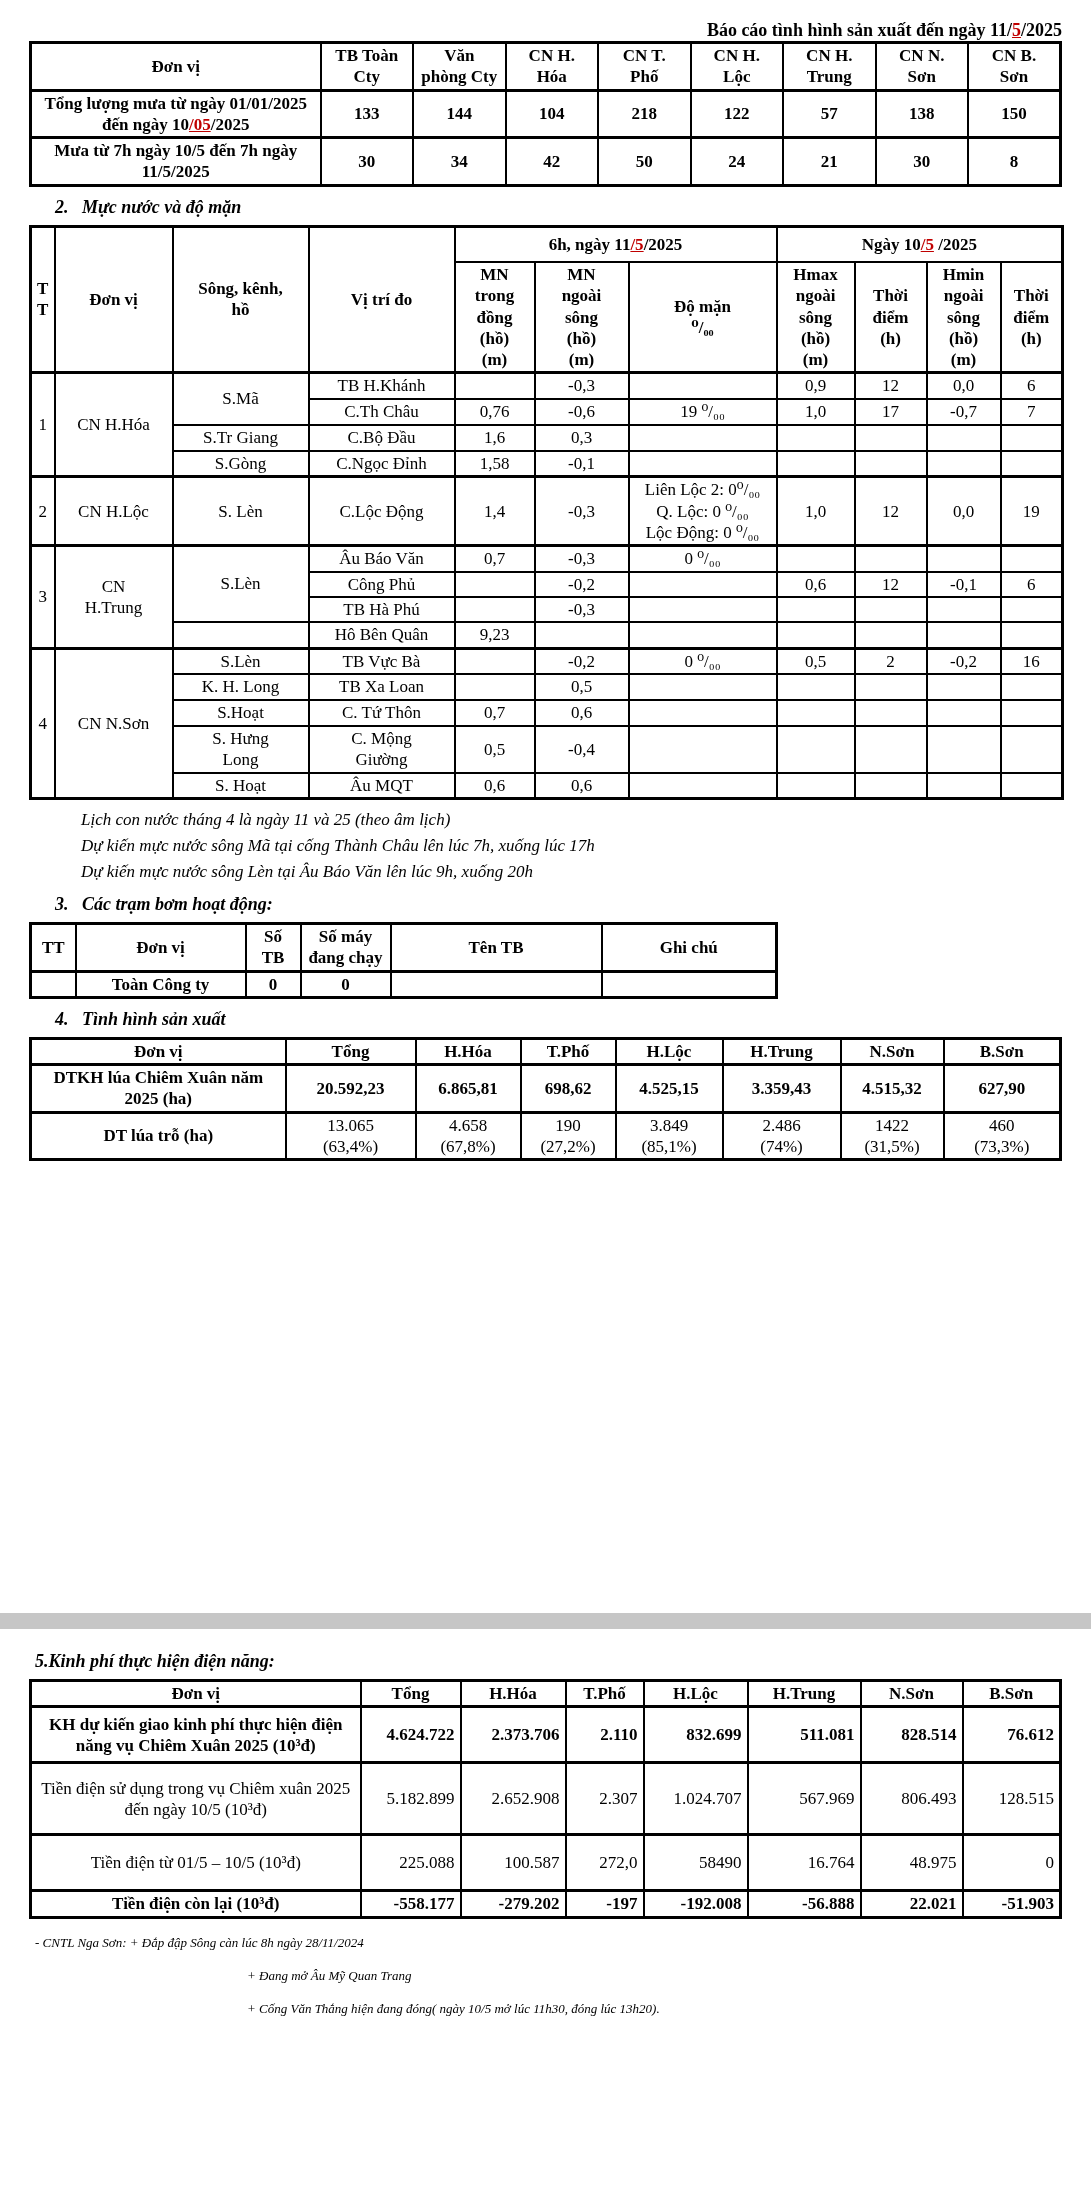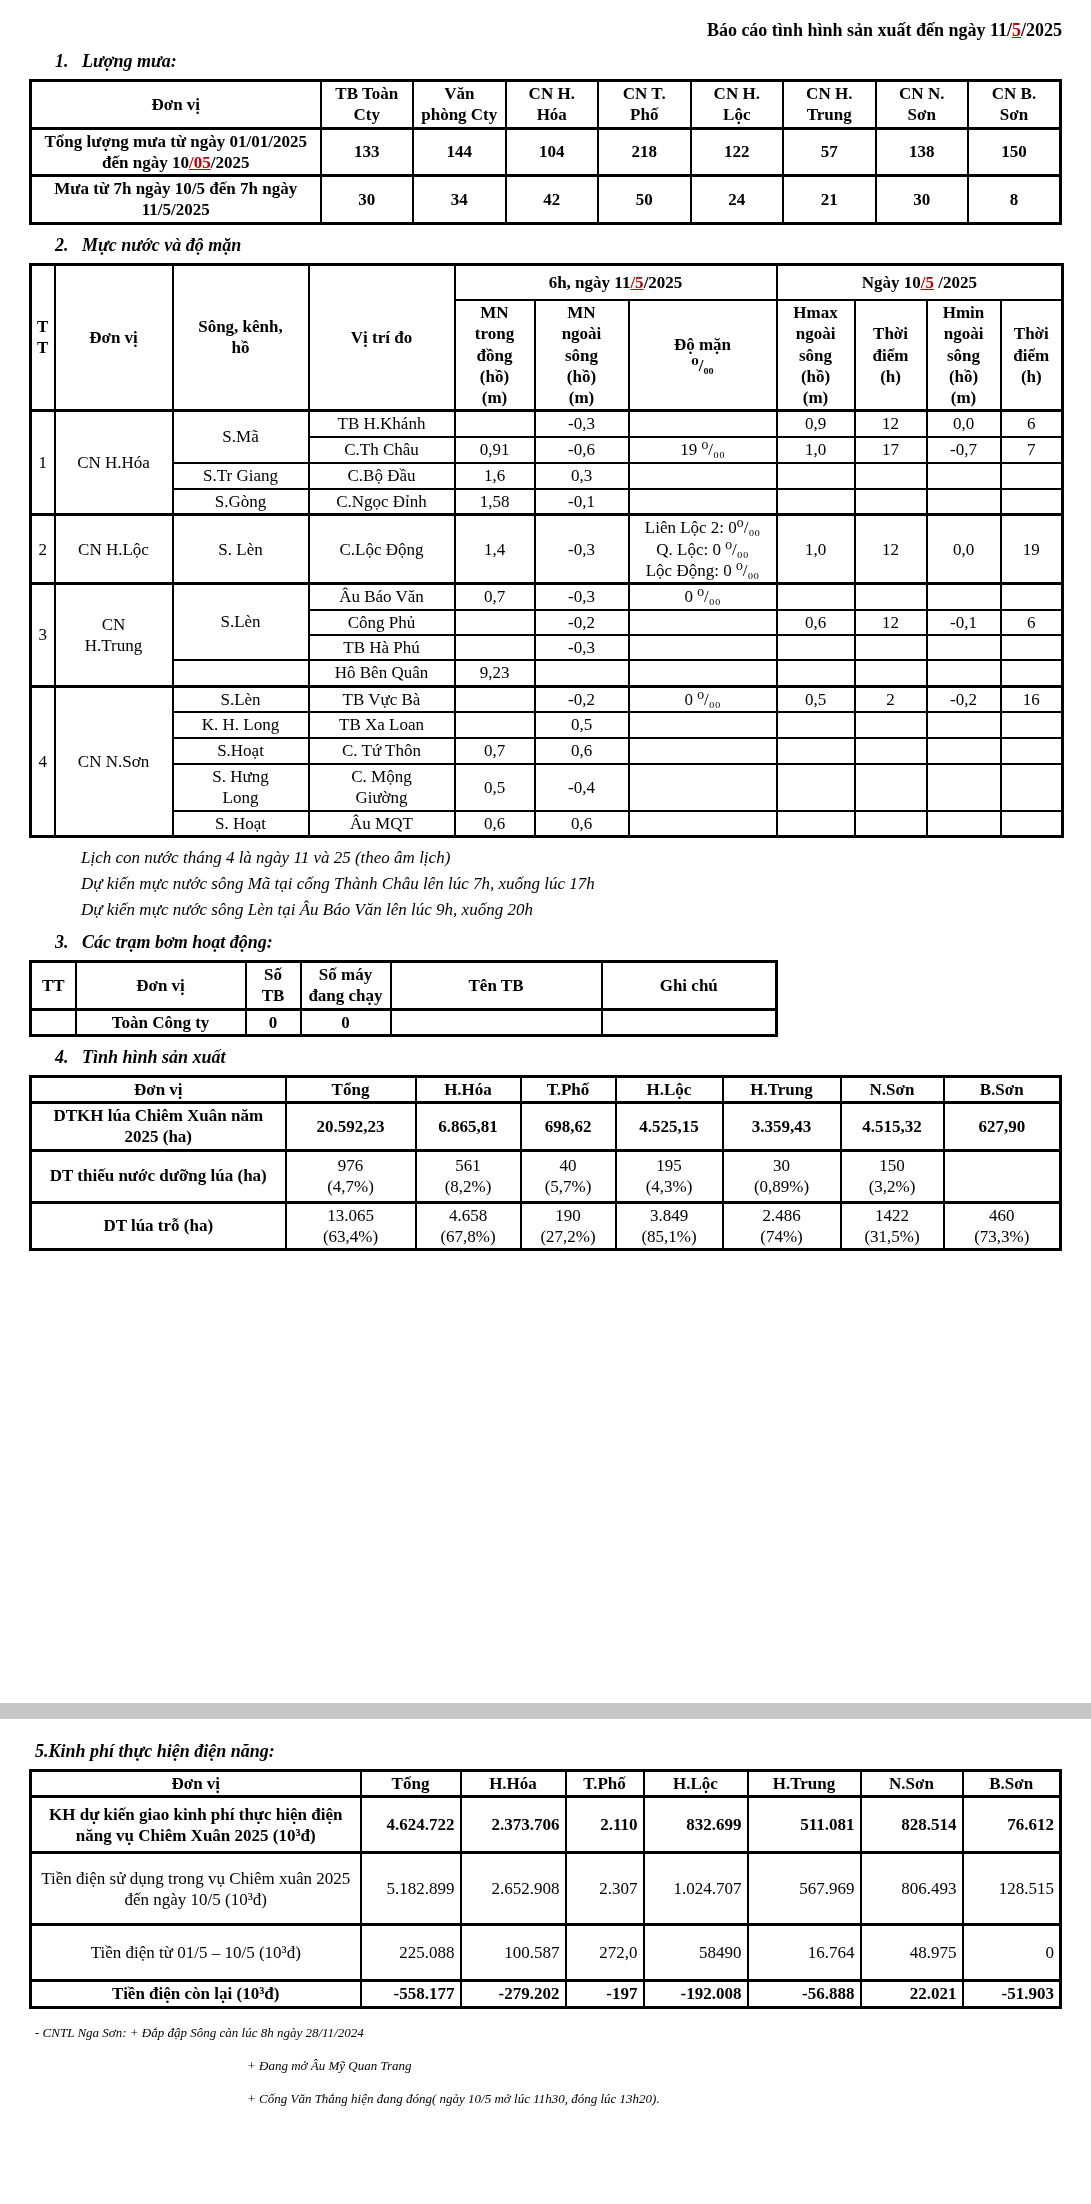--- a/index.html
+++ b/index.html
@@ -41,21 +41,20 @@
   .other .line2{margin:17px 0 0 218px;}
   .other .line3{margin:17px 0 0 218px;}
 </style>
 </head>
 <body>
 
 <div class="page">
 
   <div class="title"><span>Báo cáo tình hình sản xuất đến ngày 11/</span><span class="red u">5</span><span>/2025</span></div>
 
-  <div class="sec">1.&nbsp;&nbsp;&nbsp;Lượng mưa:</div>
 
   <table class="t t1">
     <colgroup>
         <col style="width:290px">
         <col>
         <col>
         <col>
         <col>
         <col>
         <col>
@@ -172,21 +171,21 @@
         <td></td>
         <td>-0,3</td>
         <td class="sm"></td>
         <td>0,9</td>
         <td>12</td>
         <td>0,0</td>
         <td>6</td>
       </tr>
       <tr class="h26">
         <td class="left">C.Th Châu</td>
-        <td>0,91</td>
+        <td>0,76</td>
         <td>-0,6</td>
         <td class="sm">19 ⁰/₀₀</td>
         <td>1,0</td>
         <td>17</td>
         <td>-0,7</td>
         <td>7</td>
       </tr>
       <tr class="h26">
         <td class="left">S.Tr Giang</td>
         <td class="left">C.Bộ Đầu</td>
@@ -399,36 +398,20 @@
       <tr class="h44 ts">
         <td class="bold">DTKH lúa Chiêm Xuân năm 2025 (ha)</td>
         <td class="bold">20.592,23</td>
         <td class="bold">6.865,81</td>
         <td class="bold">698,62</td>
         <td class="bold">4.525,15</td>
         <td class="bold">3.359,43</td>
         <td class="bold">4.515,32</td>
         <td class="bold">627,90</td>
       </tr>
-      <tr class="h52 ts">
-        <td class="bold">DT thiếu nước dưỡng lúa (ha)</td>
-        <td>976
-(4,7%)</td>
-        <td>561
-(8,2%)</td>
-        <td>40
-(5,7%)</td>
-        <td>195
-(4,3%)</td>
-        <td>30
-(0,89%)</td>
-        <td>150
-(3,2%)</td>
-        <td></td>
-      </tr>
       <tr class="h42 ts">
         <td class="bold">DT lúa trỗ (ha)</td>
         <td>13.065
 (63,4%)</td>
         <td>4.658
 (67,8%)</td>
         <td>190
 (27,2%)</td>
         <td>3.849
 (85,1%)</td>

